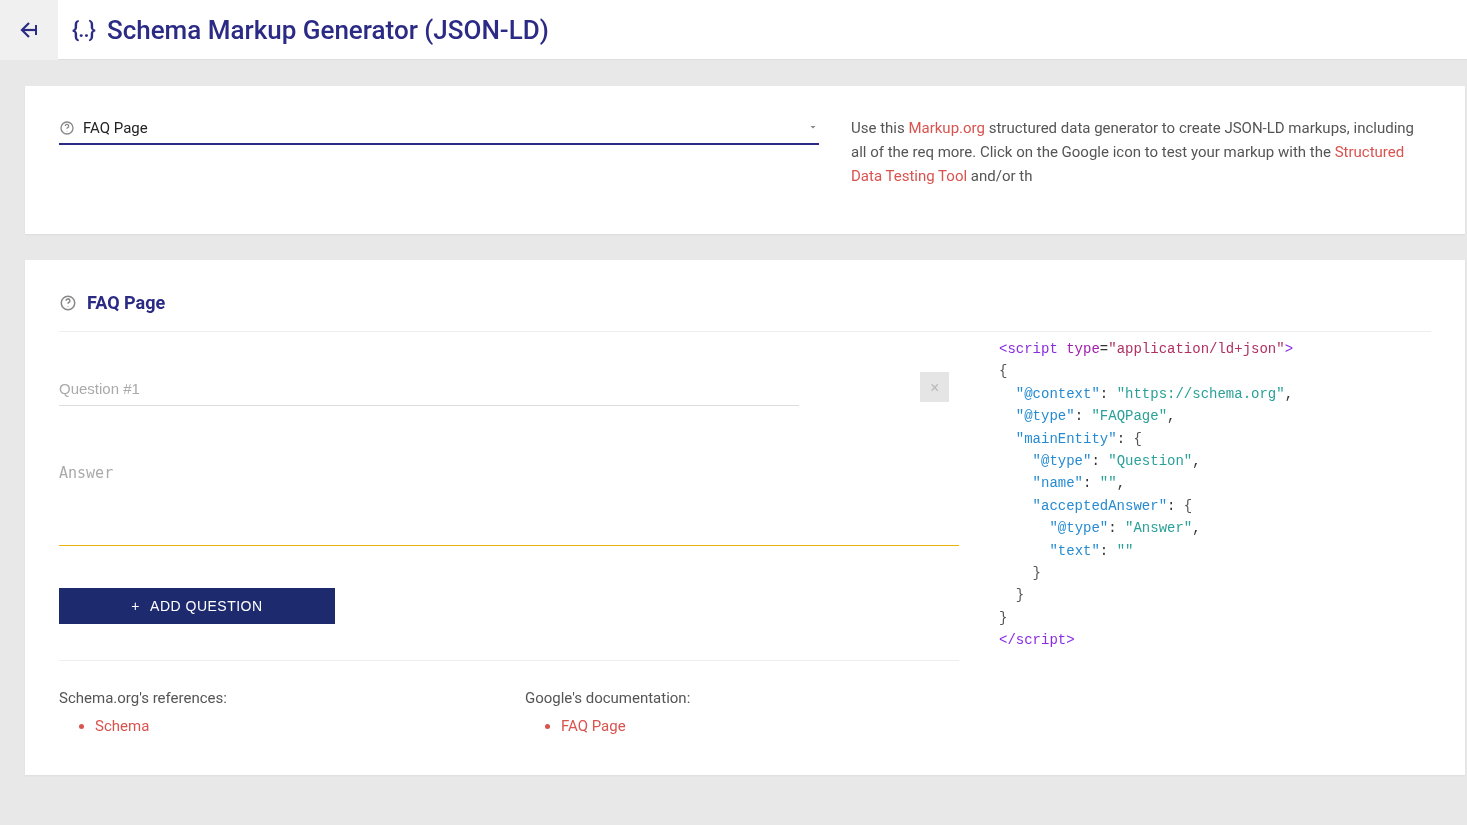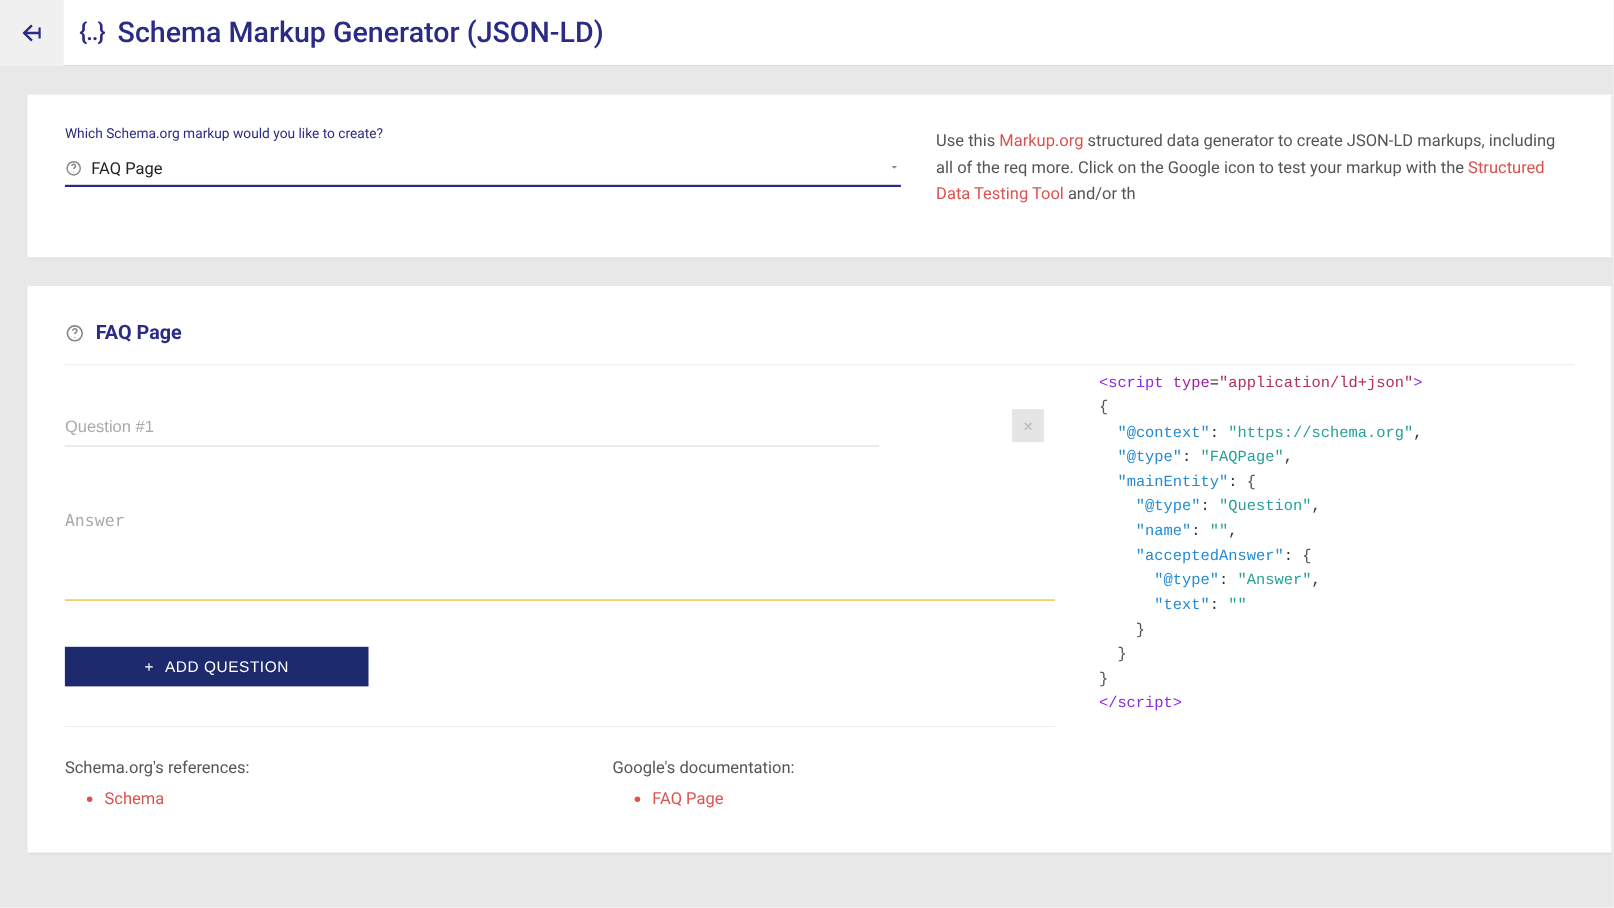--- a/index.html
+++ b/index.html
@@ -150,21 +150,21 @@
   align-items: center;
   gap: 10px;
   margin-top: 42px;
   width: 276px;
   justify-content: center;
   height: 36px;
 }
 .refs {
   display: flex;
   margin-top: 28px;
-  gap: 100px;
+  gap: 68px;
   align-items: center;
 }
 .refs-col h4 {
   font-size: 15px;
   font-weight: 400;
   color: #555;
   margin-bottom: 10px;
 }
 .refs-col ul { padding-left: 36px; }
 .refs-col li { font-size: 15px; color: #d9534f; }
@@ -206,21 +206,20 @@
     </svg>
   </div>
   <div class="header-title">
     <span class="logo-icon">{..}</span>
     <span>Schema Markup Generator (JSON-LD)</span>
   </div>
 </div>
 
 <div class="card top">
   <div class="selector-col">
-    <div class="selector-label">Which Schema.org markup would you like to create?</div>
     <div class="selector">
       <svg class="help-icon" viewBox="0 0 24 24" fill="none" stroke="currentColor" stroke-width="2">
         <circle cx="12" cy="12" r="9"></circle>
         <path d="M9.5 9a2.5 2.5 0 1 1 3.5 2.3c-.8.4-1 1-1 1.7"></path>
         <circle cx="12" cy="17" r="0.7" fill="currentColor" stroke="none"></circle>
       </svg>
       <span class="value">FAQ Page</span>
       <span class="caret">
         <svg width="12" height="12" viewBox="0 0 24 24" fill="#888">
             <path d="M7 10l5 5 5-5z"></path>

